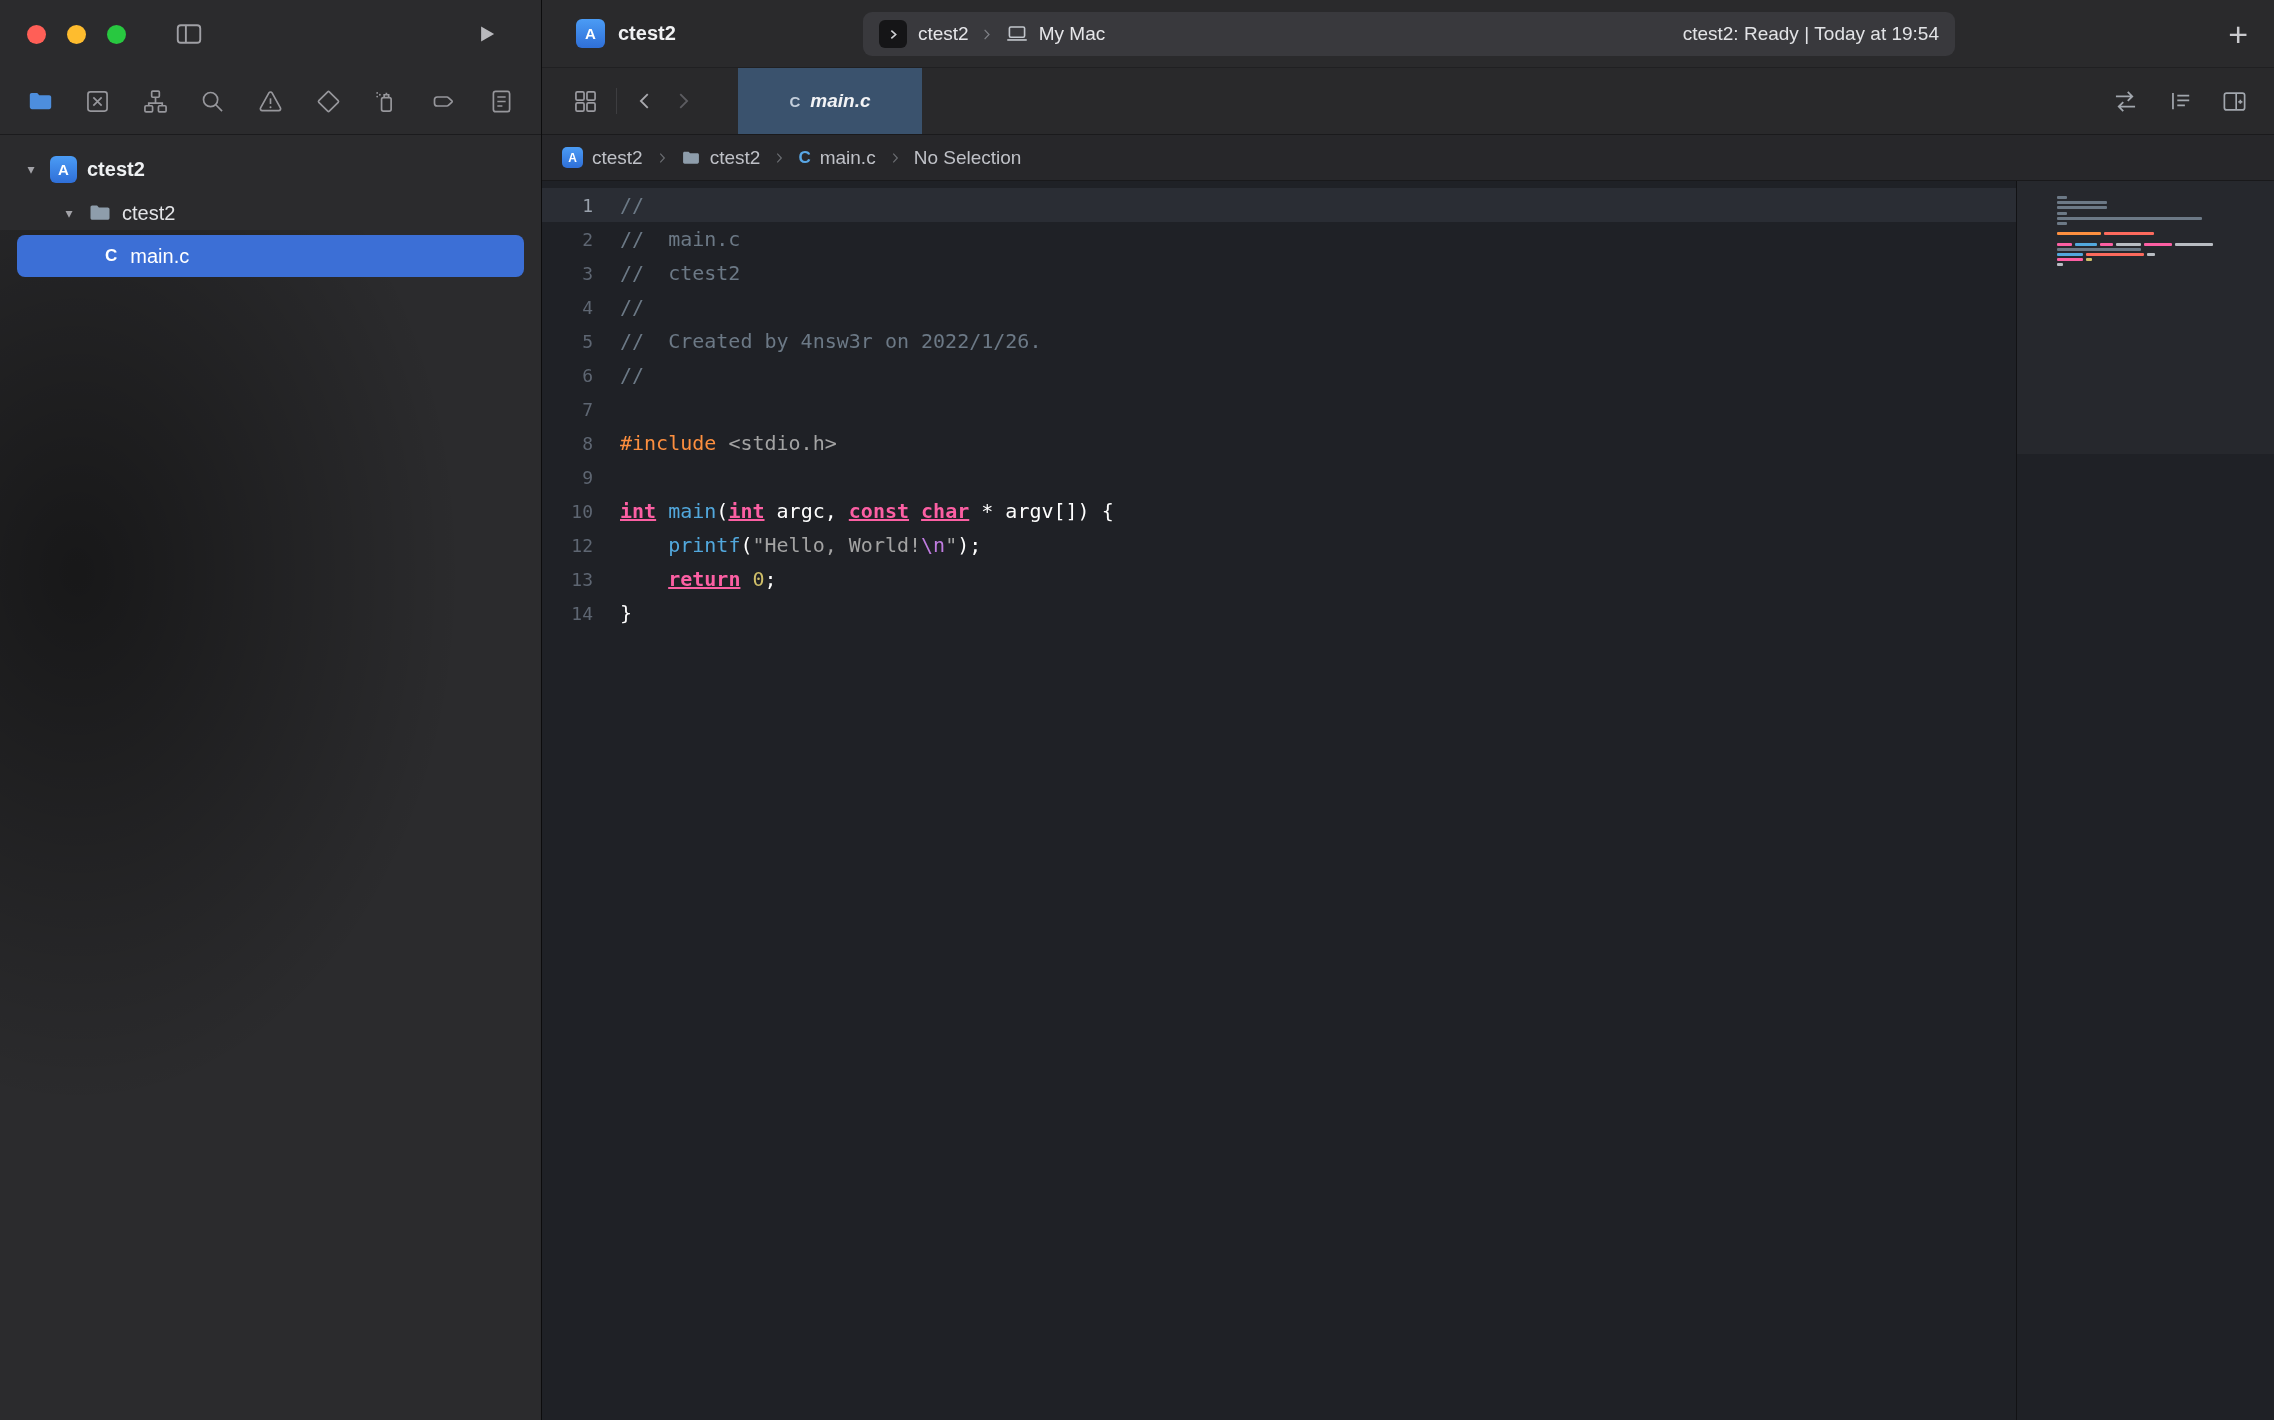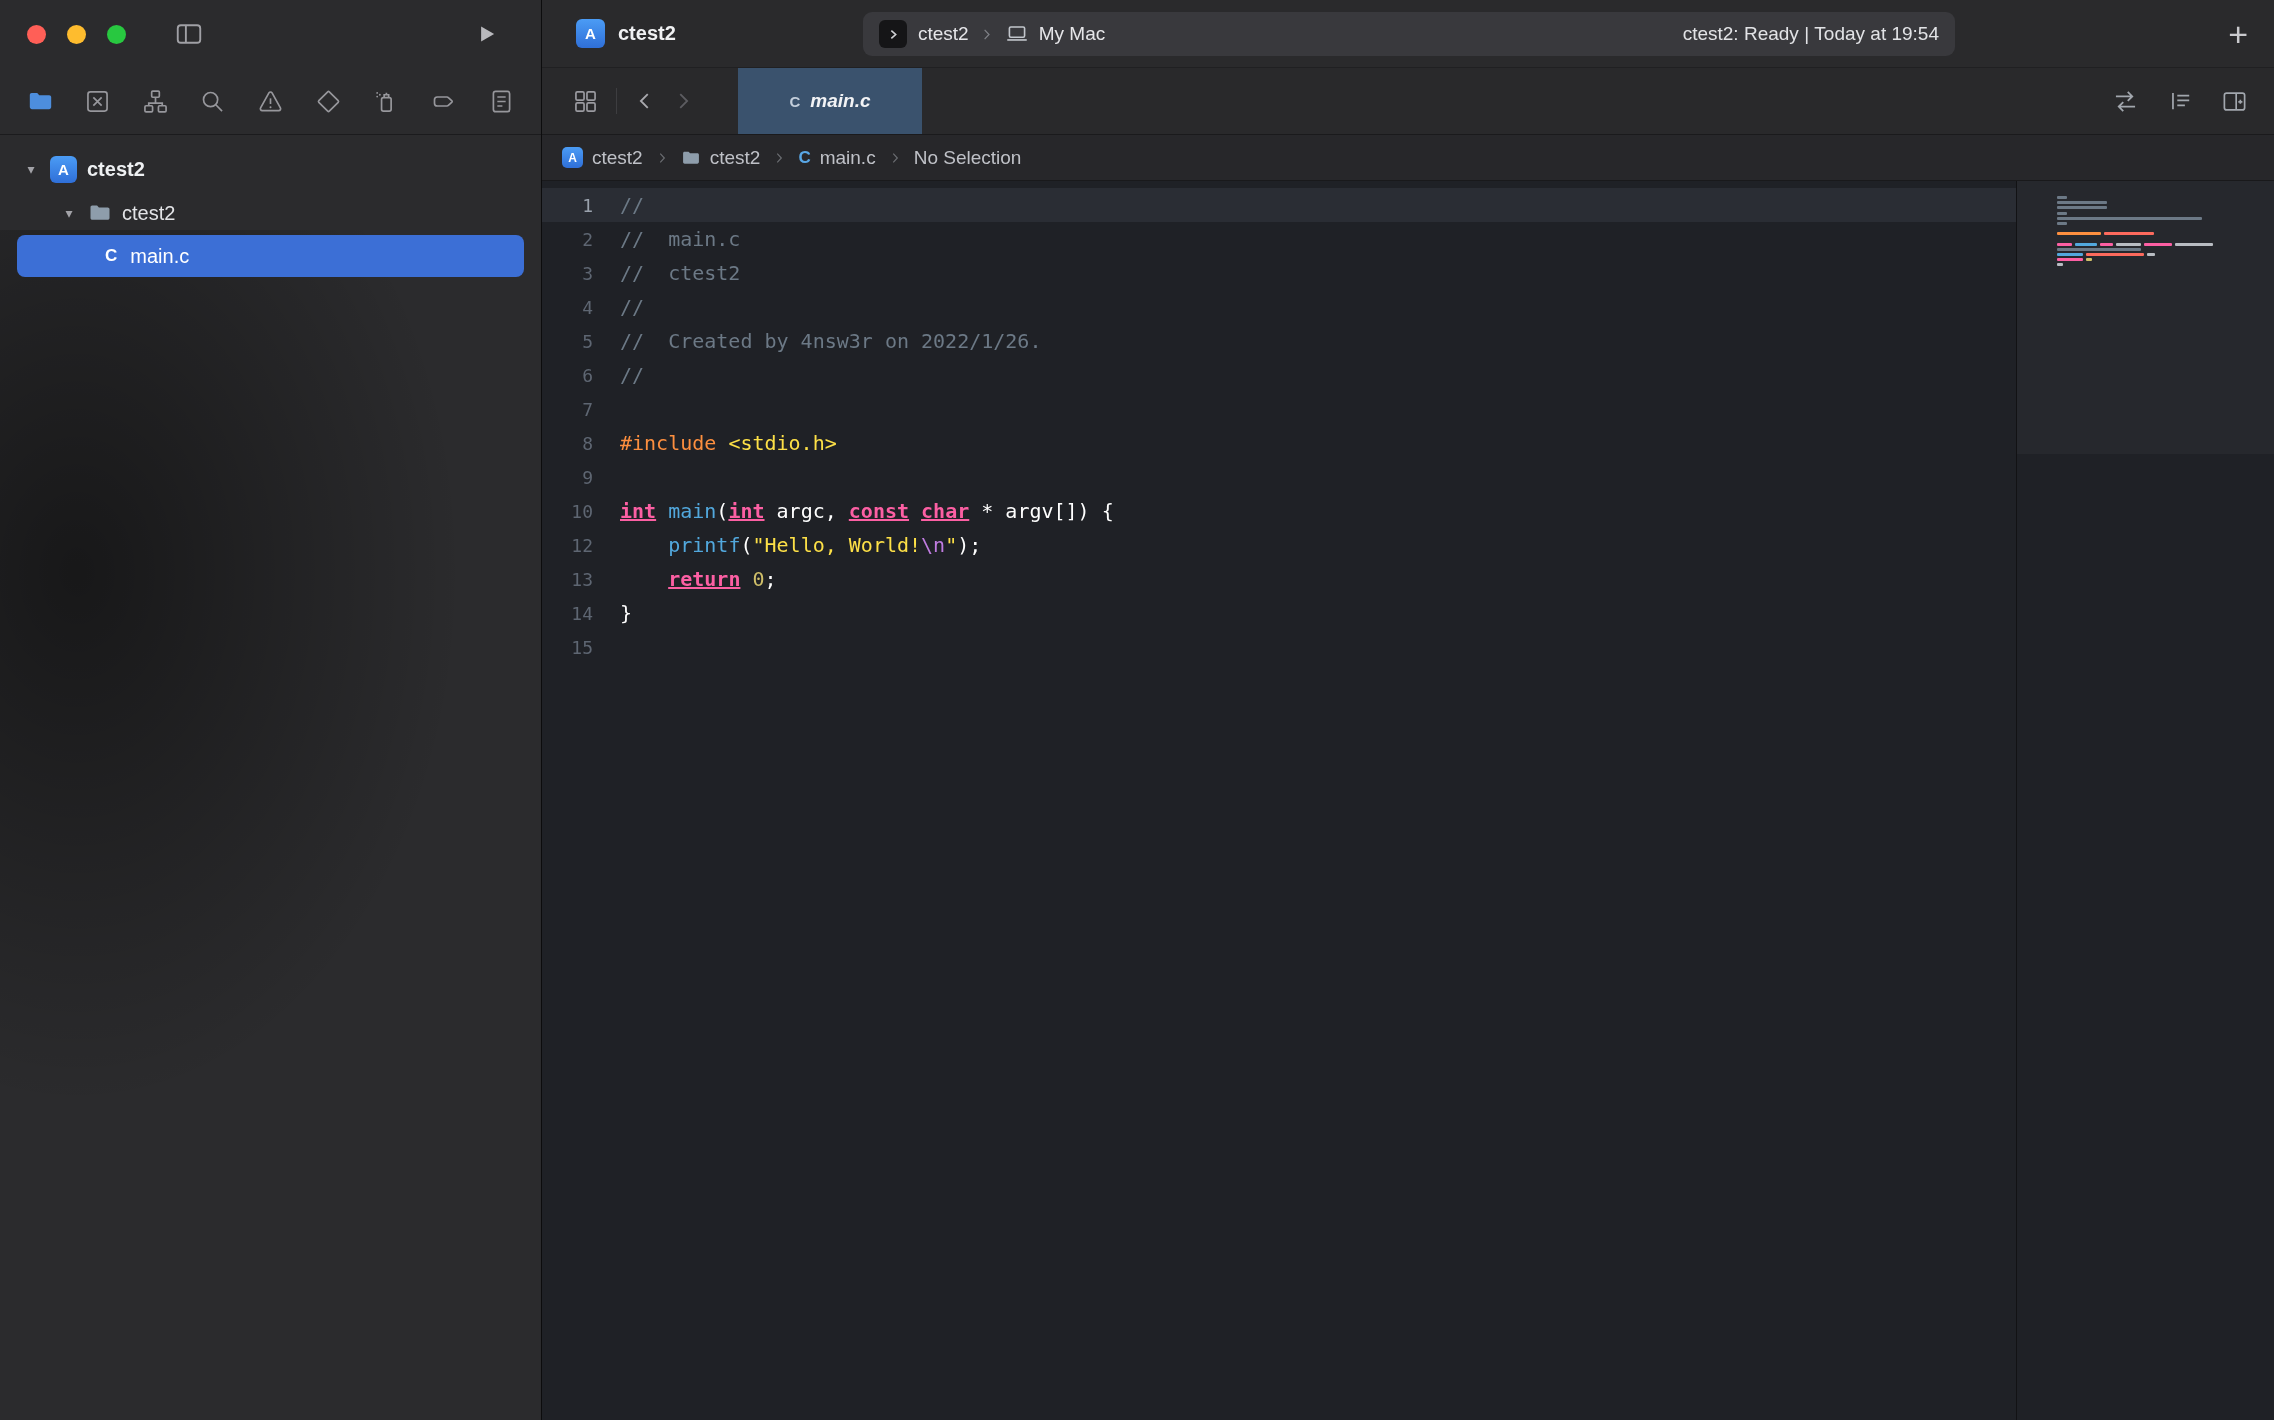--- a/index.html
+++ b/index.html
@@ -86,21 +86,21 @@
   
   .editor{flex:1;position:relative;overflow:hidden;background:#1f2126;}
   .code{position:absolute;left:0;top:0;right:258px;bottom:0;padding-top:7px;font-family:"DejaVu Sans Mono", monospace;}
   .line{display:flex;height:34px;align-items:center;font-size:20px;}
   .line.current{background:#2a2d34;}
   .ln{flex:0 0 78px;text-align:right;padding-right:27px;color:#5e6672;font-size:18px;}
   .line.current .ln{color:#9aa2ad;}
   .codetext{white-space:pre;}
   .s-comment{color:#6c7986;}
   .s-preproc{color:#fd8f3f;}
-  .s-string{color:#fde047;}
+  .s-string{color:#a3a3a3;}
   .s-keyword{color:#fc5fa3;font-weight:700;text-decoration:underline;}
   .s-function{color:#52a8dd;}
   .s-number{color:#d0bf69;}
   .s-escape{color:#c07ce0;}
   .s-plain{color:#ffffff;}
 
   .minimap{position:absolute;right:0;top:0;bottom:0;width:258px;border-left:1px solid #121214;}
   .viewband{position:absolute;left:0;right:0;top:0;height:273px;background:rgba(255,255,255,0.035);}
   .mm-lines{position:absolute;left:40px;right:16px;top:15px;}
   .mm-line{height:3px;margin-bottom:2.2px;display:flex;gap:3px;}
@@ -398,24 +398,20 @@
             <span class="codetext"><span class="s-plain">    </span><span class="s-function">printf</span><span class="s-plain">(</span><span class="s-string">"Hello, World!</span><span class="s-escape">\n</span><span class="s-string">"</span><span class="s-plain">);</span></span>
           </div>
           <div class="line">
             <span class="ln">13</span>
             <span class="codetext"><span class="s-plain">    </span><span class="s-keyword">return</span><span class="s-plain"> </span><span class="s-number">0</span><span class="s-plain">;</span></span>
           </div>
           <div class="line">
             <span class="ln">14</span>
             <span class="codetext"><span class="s-plain">}</span></span>
           </div>
-          <div class="line">
-            <span class="ln">15</span>
-            <span class="codetext"></span>
-          </div>
         </div>
       <div class="minimap">
         <div class="viewband"></div>
         <div class="mm-lines">
             <div class="mm-line">
               <div class="mm-seg mm-comment" style="width: 10px;"></div>
             </div>
             <div class="mm-line">
               <div class="mm-seg mm-comment" style="width: 50px;"></div>
             </div>

